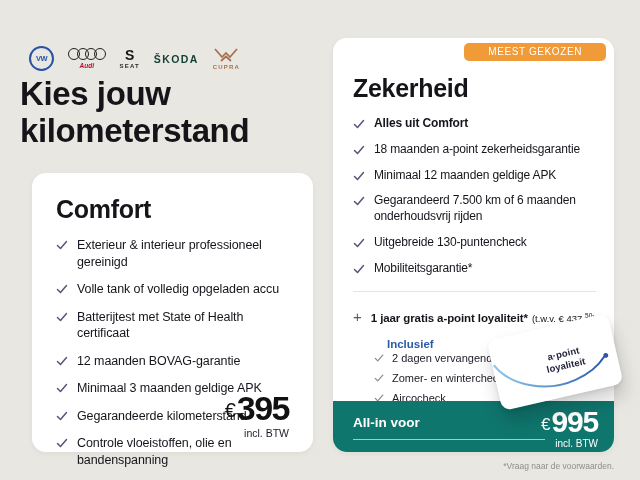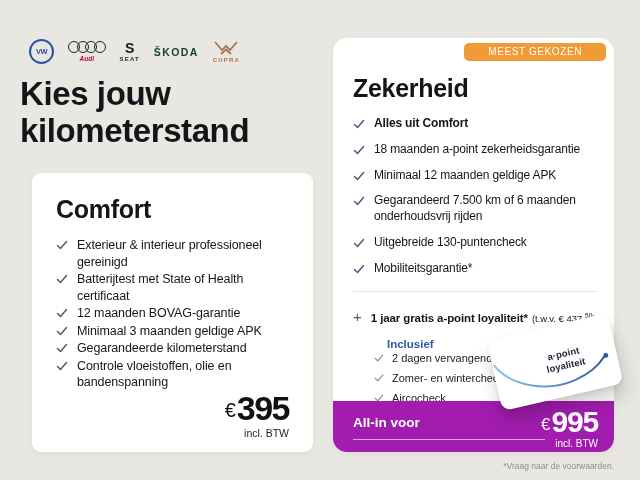--- a/index.html
+++ b/index.html
@@ -4,21 +4,21 @@
 <style>
   html,body { margin:0; padding:0; }
   .page {
     position:relative; width:640px; height:480px;
     background:#E9E7E2; overflow:hidden;
     font-family:"Liberation Sans","DejaVu Sans",sans-serif;
     color:#15151C;
   }
 
   
-  .logos { position:absolute; left:29px; top:39px; display:flex; align-items:center; gap:14px; }
+  .logos { position:absolute; left:29px; top:46px; display:flex; align-items:center; gap:14px; }
   .logo-col { display:flex; flex-direction:column; align-items:center; gap:2px; }
   .vw-ring {
     width:21px; height:21px; border-radius:50%; border:2px solid #2A52A3;
     display:flex; align-items:center; justify-content:center;
     color:#2A52A3; font-size:7.5px; font-weight:700; letter-spacing:-0.5px;
   }
   .audi-rings { display:flex; }
   .audi-rings span {
     width:10px; height:10px; border:1.6px solid #222; border-radius:50%;
     margin-left:-3.5px;
@@ -34,26 +34,26 @@
   .heading {
     position:absolute; left:20px; top:76px;
     font-size:33px; line-height:1.12; font-weight:600; letter-spacing:-0.4px; color:#141419;
   }
 
   
   .card {
     position:absolute; background:#FFFFFF; border-radius:14px;
     box-shadow:0 2px 6px rgba(0,0,0,0.05); box-sizing:border-box;
   }
-  .card--comfort { left:32px; top:173px; width:281px; height:279px; padding:22px 24px;border-radius:9px; }
+  .card--comfort { left:32px; top:173px; width:281px; height:279px; padding:22px 24px; }
   .card--zekerheid { left:333px; top:38px; width:281px; height:414px; padding:20px 18px 0 20px; }
 
   .card-title { font-size:25px; font-weight:700; color:#141419; margin:0; letter-spacing:-0.3px; }
 
-  ul.checklist { list-style:none; margin:13px 0 0 0; padding:0; display:flex; flex-direction:column; gap:1px; }
+  ul.checklist { list-style:none; margin:13px 0 0 0; padding:0; display:flex; flex-direction:column; gap:11px; }
   ul.checklist li { display:flex; gap:9px; font-size:12.5px; line-height:1.32; letter-spacing:-0.1px; }
   ul.checklist li svg { flex-shrink:0; margin-top:2px; }
   .card--zekerheid ul.checklist { gap:10px; }
   .card--zekerheid ul.checklist li { font-size:12px; font-weight:500; letter-spacing:-0.15px; }
   .li-bold { font-weight:700 !important; }
 
   
   .price-block { position:absolute; right:24px; bottom:13px; text-align:right; }
   .price-amount { font-size:34px; font-weight:700; letter-spacing:-1.5px; line-height:1; color:#111; }
   .price-cur { font-size:20px; font-weight:500; letter-spacing:0; position:relative; top:-3px; margin-right:1px; }
@@ -89,21 +89,21 @@
   }
   .loyalty-card svg.swoosh { position:absolute; left:0; top:0; }
   .lc-text {
     position:absolute; top:24px; left:40px; width:64px; text-align:center;
     font-size:9.5px; font-weight:700; color:#23233C; line-height:1.3; letter-spacing:0.1px;
   }
 
   
   .price-bar {
     position:absolute; left:0; right:0; bottom:0; height:51px;
-    background:#a21caf; border-radius:0 0 14px 14px; color:#fff;
+    background:#0f766e; border-radius:0 0 14px 14px; color:#fff;
   }
   .pb-label { position:absolute; left:20px; top:14px; font-size:13.5px; font-weight:700; }
   .pb-line { position:absolute; left:20px; top:38px; width:192px; border-top:1.5px solid rgba(255,255,255,0.62); }
   .pb-price { position:absolute; right:16px; top:6px; text-align:right; line-height:1; }
   .pb-amount { font-size:30px; font-weight:700; letter-spacing:-1.2px; }
   .pb-cur { font-size:17px; font-weight:500; position:relative; top:-2px; margin-right:1px; }
   .pb-note { position:absolute; right:16px; top:37px; font-size:10px; font-weight:500; }
 
   .footnote { position:absolute; right:26px; bottom:9px; font-size:8.5px; color:#8E8E88; }
 </style>
@@ -143,20 +143,26 @@
   </div>
 
   <div class="card card--comfort">
     <h2 class="card-title">Comfort</h2>
     <ul class="checklist">
       <li>
         <svg width="12" height="12" viewBox="0 0 12 12">
             <path d="M1.5 6.5 L4.5 9.5 L10.5 2.5" fill="none" stroke="#565678" stroke-width="1.5" stroke-linecap="round" stroke-linejoin="round"></path>
           </svg>
         <span>Exterieur &amp; interieur professioneel gereinigd</span>
+      </li>
+      <li>
+        <svg width="12" height="12" viewBox="0 0 12 12">
+            <path d="M1.5 6.5 L4.5 9.5 L10.5 2.5" fill="none" stroke="#565678" stroke-width="1.5" stroke-linecap="round" stroke-linejoin="round"></path>
+          </svg>
+        <span>Volle tank of volledig opgeladen accu</span>
       </li>
       <li>
         <svg width="12" height="12" viewBox="0 0 12 12">
             <path d="M1.5 6.5 L4.5 9.5 L10.5 2.5" fill="none" stroke="#565678" stroke-width="1.5" stroke-linecap="round" stroke-linejoin="round"></path>
           </svg>
         <span>Batterijtest met State of Health certificaat</span>
       </li>
       <li>
         <svg width="12" height="12" viewBox="0 0 12 12">
             <path d="M1.5 6.5 L4.5 9.5 L10.5 2.5" fill="none" stroke="#565678" stroke-width="1.5" stroke-linecap="round" stroke-linejoin="round"></path>

